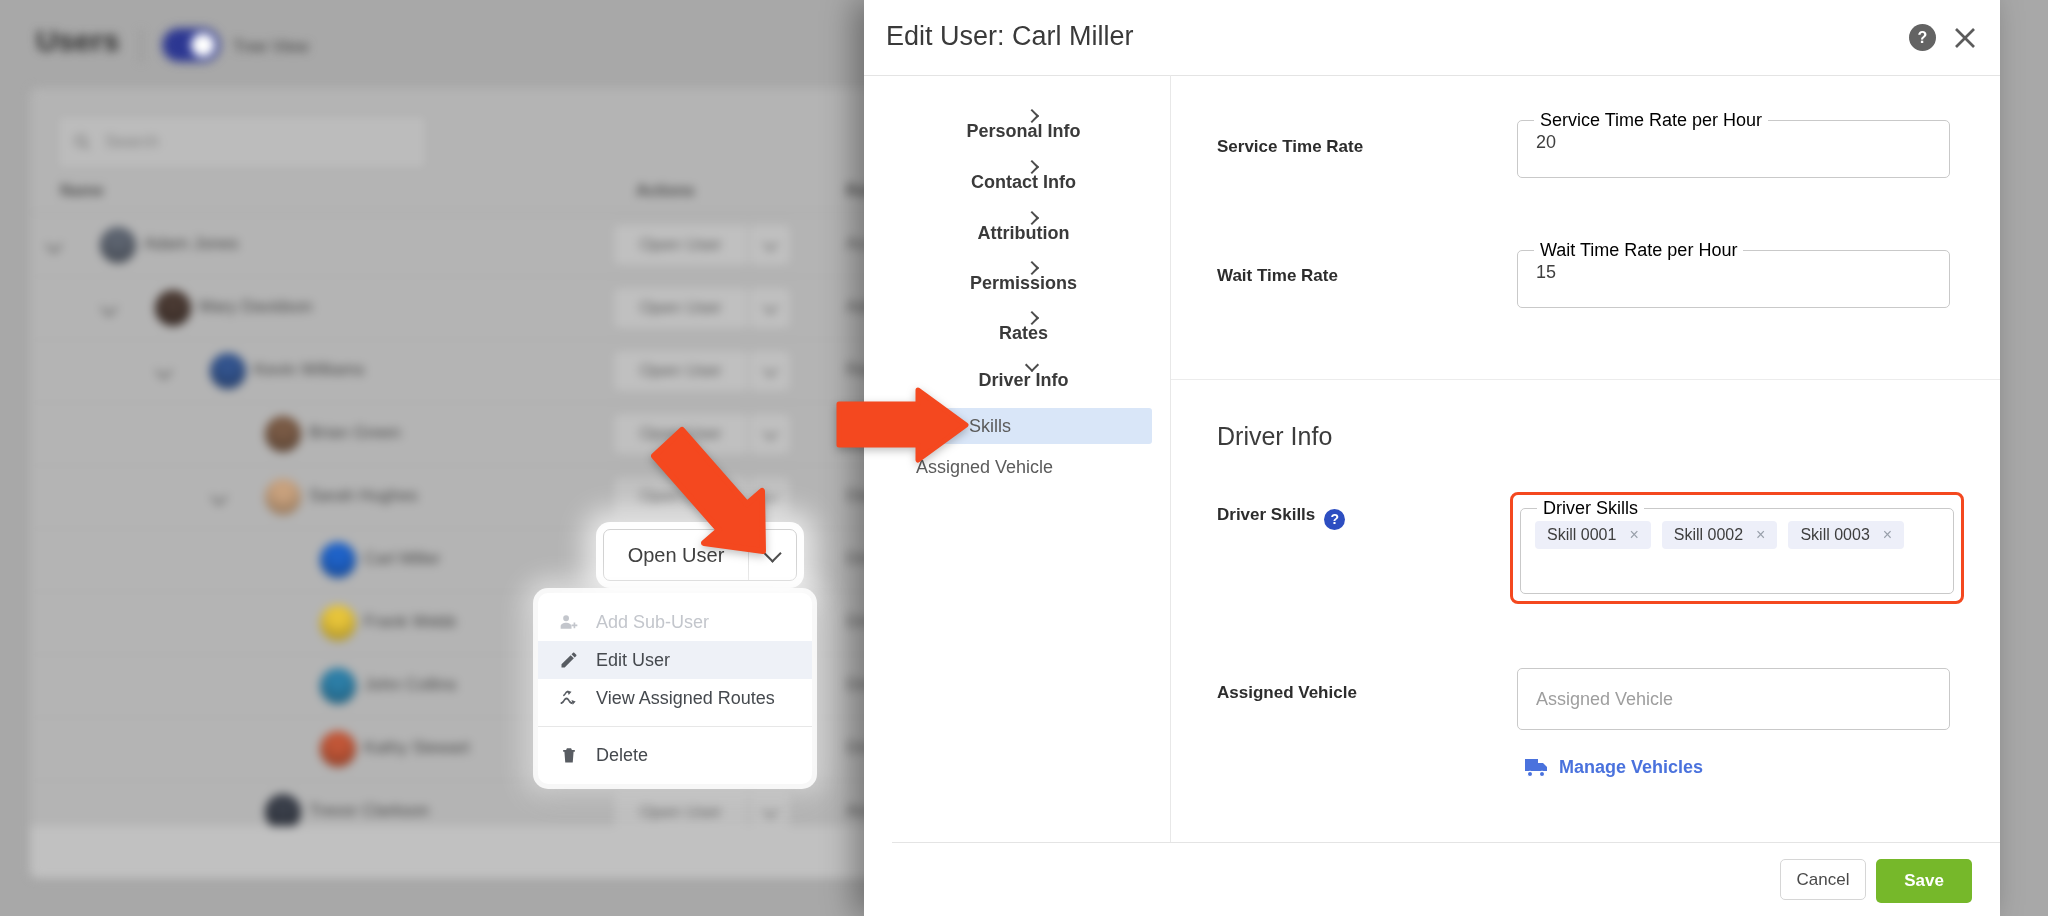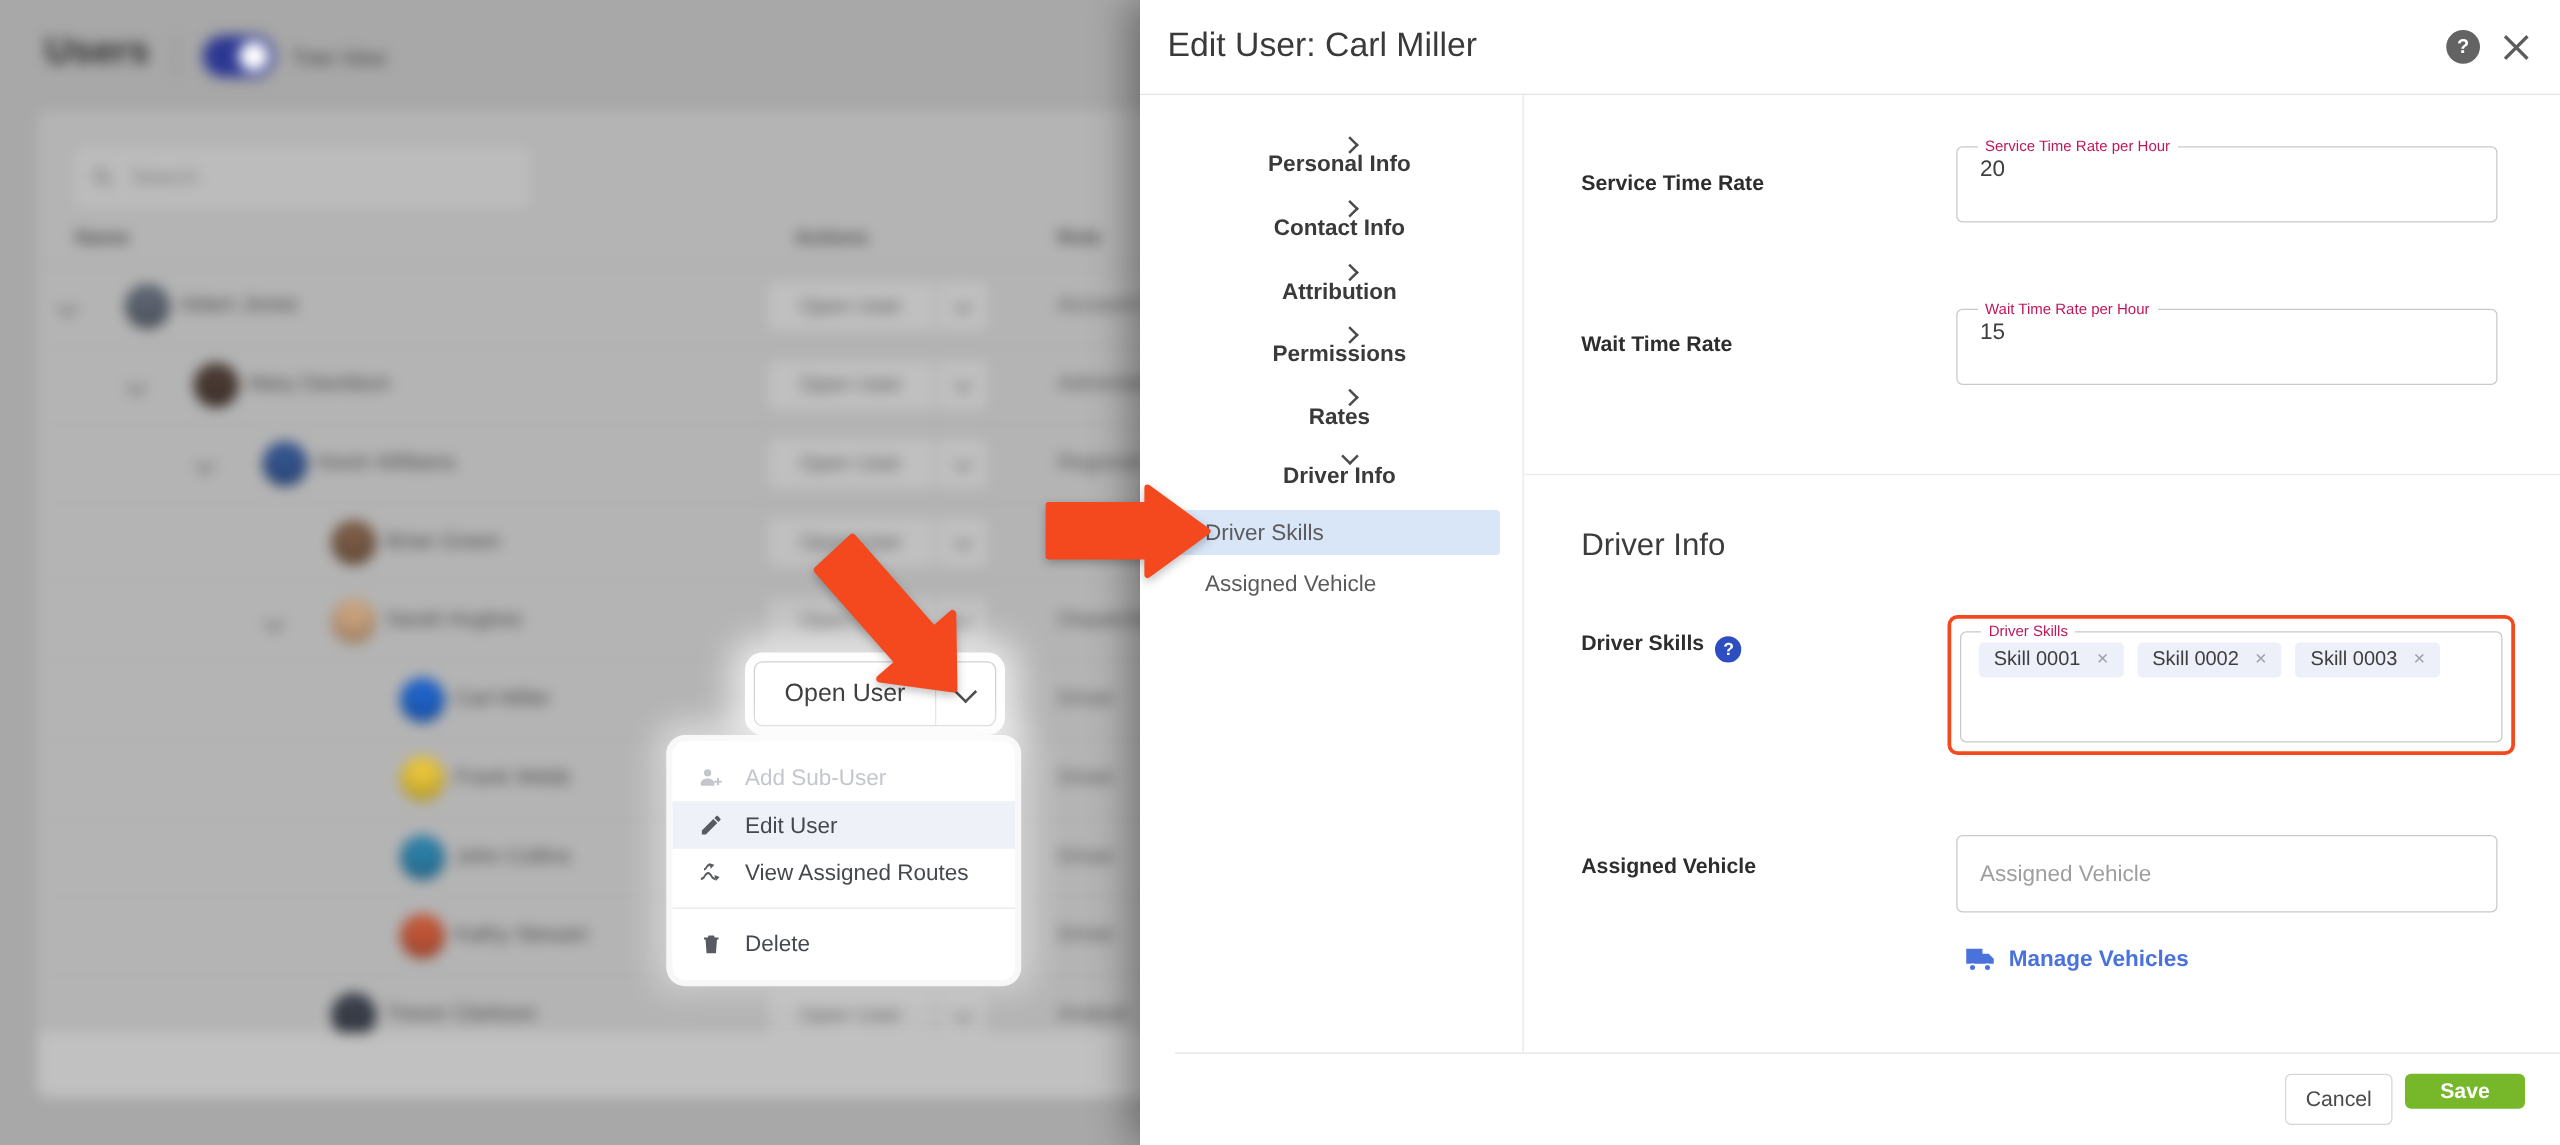--- a/index.html
+++ b/index.html
@@ -46,52 +46,52 @@
   .mitem{height:38px;display:flex;align-items:center;gap:17px;padding:0 21px;font-size:18px;color:#45494e;}
   .mitem svg{width:20px;height:20px;fill:#585c62;flex:none;}
   .mitem.hl{background:#eef1f7;}
   .mitem.dis{color:#c3c6cc;}
   .mitem.dis svg{fill:#c3c6cc;}
   .msep{height:1px;background:#e7e7e7;margin:9px 0;}
 
   .arrows{position:absolute;left:0;top:0;z-index:30;pointer-events:none;filter:drop-shadow(0 3px 4px rgba(0,0,0,.25));}
 
   
-  .drawer{position:absolute;left:912px;top:0;width:1136px;height:916px;background:#fff;z-index:10;box-shadow:-10px 0 30px rgba(0,0,0,.35);text-decoration:underline;}
+  .drawer{position:absolute;left:864px;top:0;width:1136px;height:916px;background:#fff;z-index:10;box-shadow:-10px 0 30px rgba(0,0,0,.35);text-decoration:underline;}
   .d-head{position:absolute;left:0;right:0;top:0;height:75px;border-bottom:1px solid #e4e4e4;}
   .d-title{position:absolute;left:22px;top:21px;font-size:27px;color:#3a3a3a;font-weight:500;}
   .help{position:absolute;left:1045px;top:24px;width:27px;height:27px;border-radius:50%;background:#636363;color:#fff;font-size:16px;font-weight:700;display:flex;align-items:center;justify-content:center;}
   .close{position:absolute;left:1088px;top:25px;width:26px;height:26px;}
   .d-nav-border{position:absolute;left:306px;top:75px;bottom:73px;width:1px;background:#e8e8e8;}
   .nav-item{position:absolute;left:0;width:306px;height:34px;display:flex;align-items:center;font-size:18px;font-weight:700;color:#3a3a3a;flex-direction:column;}
   .nav-chev{margin-left:30px;width:8px;height:8px;border-right:2px solid #4c4c4c;border-bottom:2px solid #4c4c4c;transform:rotate(-45deg);flex:none;}
   .nav-chev.exp{transform:rotate(45deg);margin-top:-4px;}
   .nav-item .nl{margin-left:13px;}
   .sub-item{position:absolute;left:26px;width:262px;height:36px;display:flex;align-items:center;padding-left:26px;font-size:18px;color:#5b5b5b;border-radius:3px;box-sizing:border-box;}
   .sub-item.active{background:#d9e6f8;}
 
   .f-label{position:absolute;font-size:17px;font-weight:700;color:#2d2d2d;}
   fieldset.fs{position:absolute;border:1px solid #c9c9c9;border-radius:5px;background:#fff;margin:0;padding:0 14px 8px;box-sizing:border-box;}
-  fieldset.fs legend{font-size:12px;color:#be185d;padding:0 6px;margin-left:2px;}
+  fieldset.fs legend{font-size:18px;color:#000000;padding:0 6px;margin-left:2px;}
   .f-input{border:none;outline:none;font-size:18px;color:#3f3f3f;width:100%;padding:1px 0 0 4px;background:transparent;font-family:"Liberation Sans",sans-serif;}
   .form-div{position:absolute;left:307px;right:0;top:379px;height:1px;background:#ececec;}
   .d-heading{position:absolute;left:353px;top:422px;font-size:25px;color:#3c3c3c;}
   .help-blue{display:inline-flex;width:21px;height:21px;border-radius:50%;background:#2d4ec1;color:#fff;font-size:14px;font-weight:700;align-items:center;justify-content:center;margin-left:9px;vertical-align:-4px;}
   .red-box{position:absolute;left:646px;top:492px;width:454px;height:112px;border:3px solid #f4481f;border-radius:8px;box-sizing:border-box;}
   .red-box fieldset.fs{left:7px;top:3px;width:434px;height:96px;}
   #tags{display:flex;gap:11px;margin-top:2px;}
   .tag{display:inline-flex;align-items:center;gap:13px;background:#edeff9;border-radius:4px;height:28px;padding:0 12px;font-size:16px;color:#3e3e3e;}
   .tag .x{color:#99a0ab;font-size:16px;line-height:1;}
   .av-input{position:absolute;left:653px;top:668px;width:433px;height:62px;border:1px solid #c9c9c9;border-radius:5px;font-size:18px;color:#3f3f3f;padding:0 18px;box-sizing:border-box;background:#fff;outline:none;font-family:"Liberation Sans",sans-serif;}
   .av-input::placeholder{color:#9e9e9e;}
   .manage{position:absolute;left:660px;top:757px;display:flex;align-items:center;gap:10px;color:#4a72dd;font-size:18px;font-weight:600;cursor:pointer;}
   .manage svg{fill:#4a72dd;}
   .d-foot{position:absolute;left:0;right:0;bottom:0;height:73px;border-top:1px solid #e4e4e4;background:#fff;margin-left:28px;}
   .btn-cancel{position:absolute;right:134px;top:16px;width:86px;height:41px;background:#fff;border:1px solid #d6d6d6;border-radius:5px;font-size:17px;color:#4a4a4a;display:flex;align-items:center;justify-content:center;box-sizing:border-box;}
-  .btn-save{position:absolute;right:28px;top:16px;width:96px;height:28px;background:#76b82a;border-radius:5px;font-size:17px;color:#fff;font-weight:600;display:flex;align-items:center;justify-content:center;}
+  .btn-save{position:absolute;right:28px;top:16px;width:96px;height:44px;background:#76b82a;border-radius:5px;font-size:17px;color:#fff;font-weight:600;display:flex;align-items:center;justify-content:center;}
 </style>
 </head>
 <body>
 
 <div id="stage">
 
   <div class="blur-layer">
     <div class="users-title">Users</div>
     <div class="title-div"></div>
     <div class="toggle">

